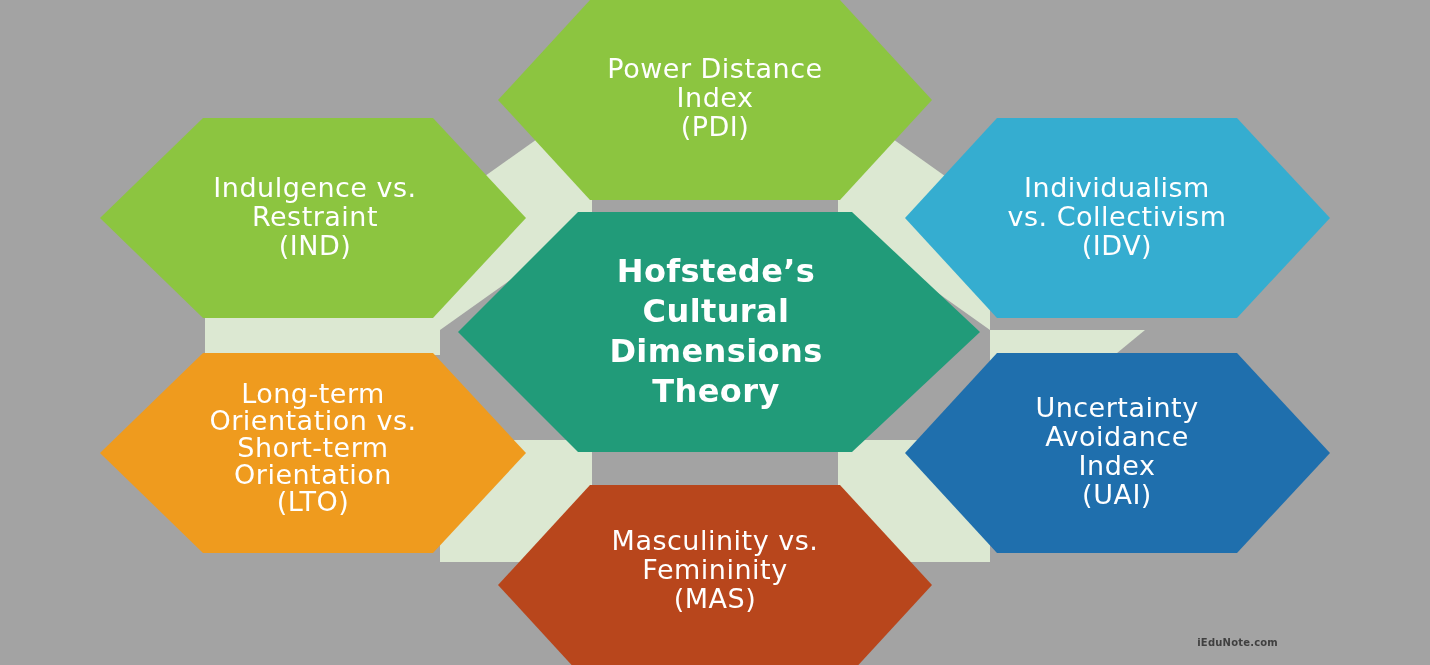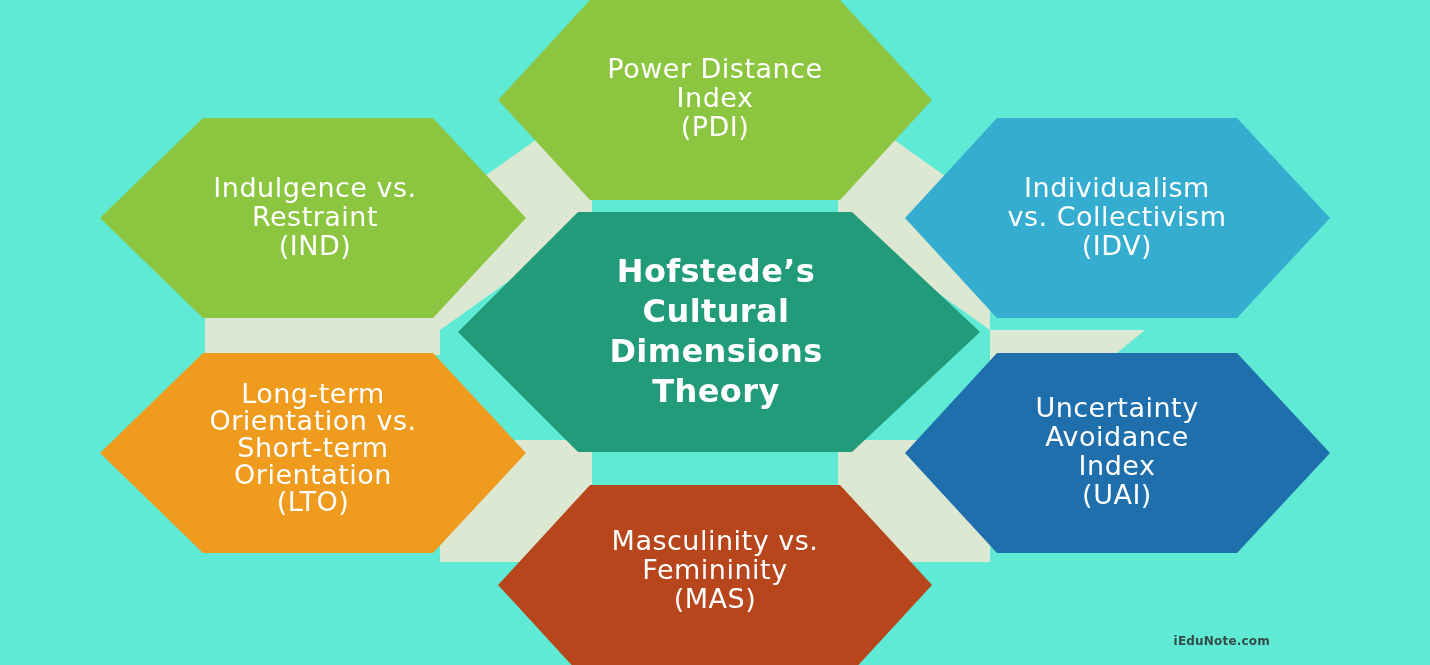--- a/index.html
+++ b/index.html
@@ -10,21 +10,21 @@
   body {
     width: 1430px;
     height: 665px;
     overflow: hidden;
     font-family: "DejaVu Sans", sans-serif;
   }
   #stage {
     position: relative;
     width: 1430px;
     height: 665px;
-    background: #5eead4;
+    background: #a3a3a3;
   }
   #diagram-svg {
     position: absolute;
     left: 0;
     top: 0;
     width: 1430px;
     height: 665px;
     display: block;
   }
   .hex-label {
@@ -35,24 +35,24 @@
     dominant-baseline: middle;
     letter-spacing: 0.5px;
   }
   .hex-label.center-label {
     font-size: 32px;
     font-weight: bold;
     letter-spacing: 0.4px;
   }
   .watermark {
     position: absolute;
-    right: 160px;
+    right: 152px;
     bottom: 17px;
     font-family: "DejaVu Sans", sans-serif;
-    font-size: 12px;
+    font-size: 10px;
     font-weight: bold;
     color: #2a2a2a;
     letter-spacing: 0.2px;
     white-space: nowrap;
     opacity: 0.82;
   }
 </style>
 </head>
 <body>
 

